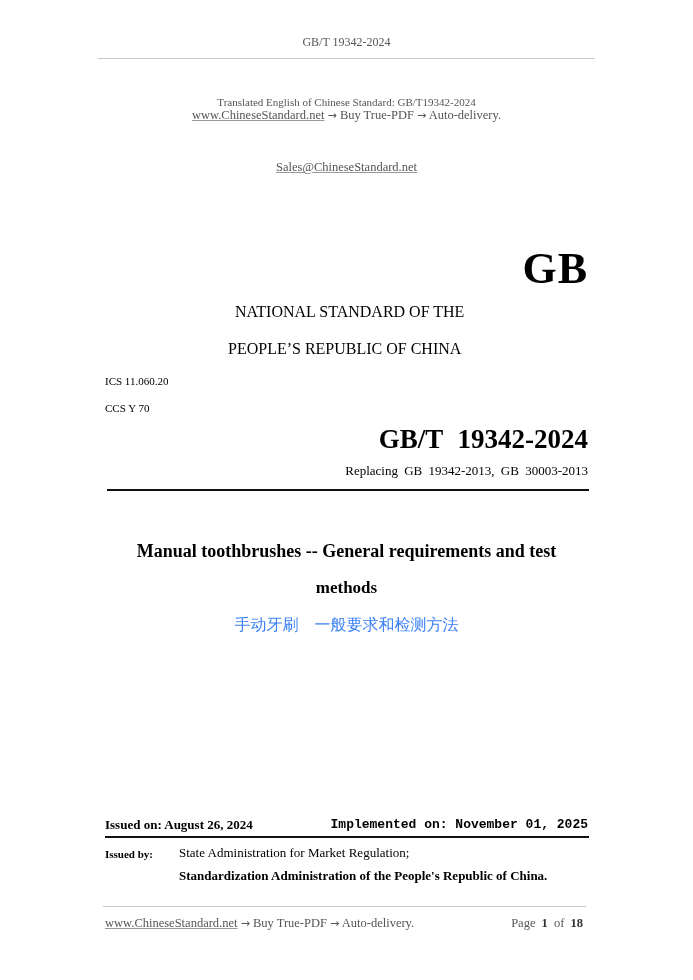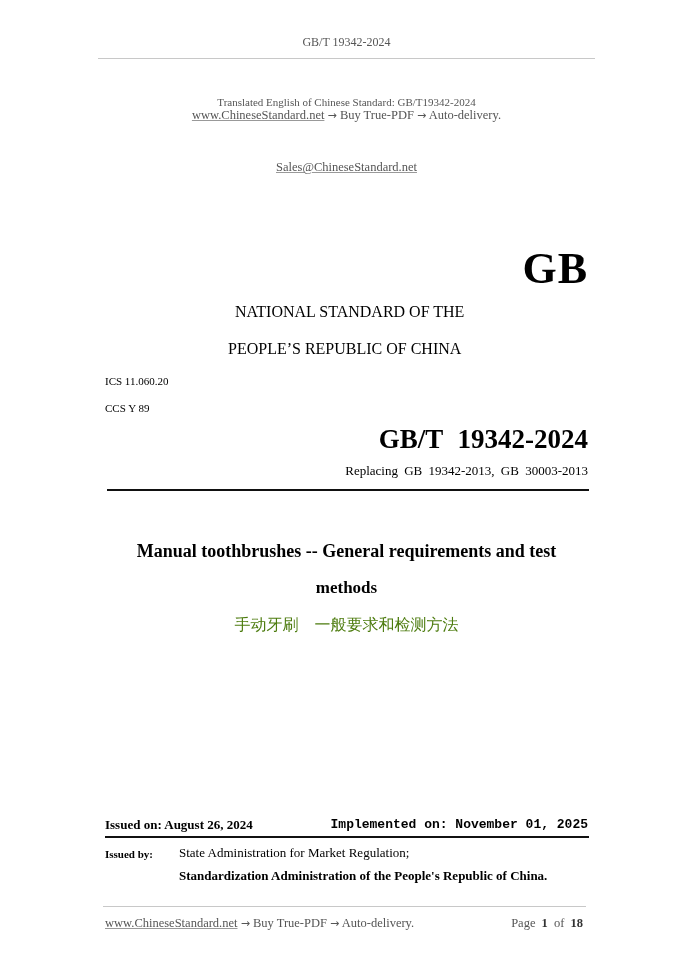--- a/index.html
+++ b/index.html
@@ -18,21 +18,21 @@
   .gb { top: 243px; right: 105px; font-size: 44px; font-weight: bold; letter-spacing: 1px; }
   .nat1 { top: 303px; left: 228px; font-size: 16px; margin-left: 7px; }
   .nat2 { top: 340px; left: 228px; font-size: 16px; }
   .ics { top: 375px; left: 105px; font-size: 11px; }
   .ccs { top: 402px; left: 105px; font-size: 11px; }
   .stdno { top: 424px; right: 105px; font-size: 27px; font-weight: bold; word-spacing: 8px; }
   .replacing { top: 463px; right: 105px; font-size: 13px; word-spacing: 3px; }
   .black-rule { top: 489px; left: 107px; width: 482px; height: 2px; background: #111; }
   .title1 { top: 541px; font-size: 18px; font-weight: bold; text-align: center; }
   .title2 { top: 578px; font-size: 17px; font-weight: bold; }
-  .cn { top: 615px; font-size: 16px; font-family: "DejaVu Sans", sans-serif; color: #4d7c0f; }
+  .cn { top: 615px; font-size: 16px; font-family: "DejaVu Sans", sans-serif; color: #3b82f6; }
   .issued-on { top: 817px; left: 105px; font-size: 13px; font-weight: bold; }
   .impl-on { top: 817px; right: 105px; font-size: 13px; font-weight: bold; font-family: Liberation Mono, monospace; }
   .bottom-rule { top: 836px; left: 105px; width: 484px; height: 2px; background: #111; }
   .issued-by-label { top: 848px; left: 105px; font-size: 11px; font-weight: bold; }
   .issuer1 { top: 845px; left: 179px; font-size: 13px; font-weight: normal; }
   .issuer2 { top: 868px; left: 179px; font-size: 13px; font-weight: bold; }
   .foot-rule { top: 906px; left: 103px; width: 483px; height: 1px; background: #c8c8c8; }
   .foot-left { top: 916px; left: 105px; font-size: 12.5px; }
   .foot-right { top: 916px; right: 110px; font-size: 12.5px; word-spacing: 3px; }
   .foot-right b { color: #333; }
@@ -56,21 +56,21 @@
 <div class="abs center sales gray">
   <a class="link">Sales@ChineseStandard.net</a>
 </div>
 
 <div class="abs gb">GB</div>
 
 <div class="abs nat1">NATIONAL STANDARD OF THE</div>
 <div class="abs nat2">PEOPLE’S REPUBLIC OF CHINA</div>
 
 <div class="abs ics">ICS 11.060.20</div>
-<div class="abs ccs">CCS Y 89</div>
+<div class="abs ccs">CCS Y 70</div>
 
 <div class="abs stdno">GB/T 19342-2024</div>
 <div class="abs replacing">Replacing GB 19342-2013, GB 30003-2013</div>
 <div class="abs black-rule"></div>
 
 <div class="abs center title1">Manual toothbrushes -- General requirements and test</div>
 <div class="abs center title2">methods</div>
 <div class="abs center cn">手动牙刷　一般要求和检测方法</div>
 
 <div class="abs issued-on">Issued on: August 26, 2024</div>

